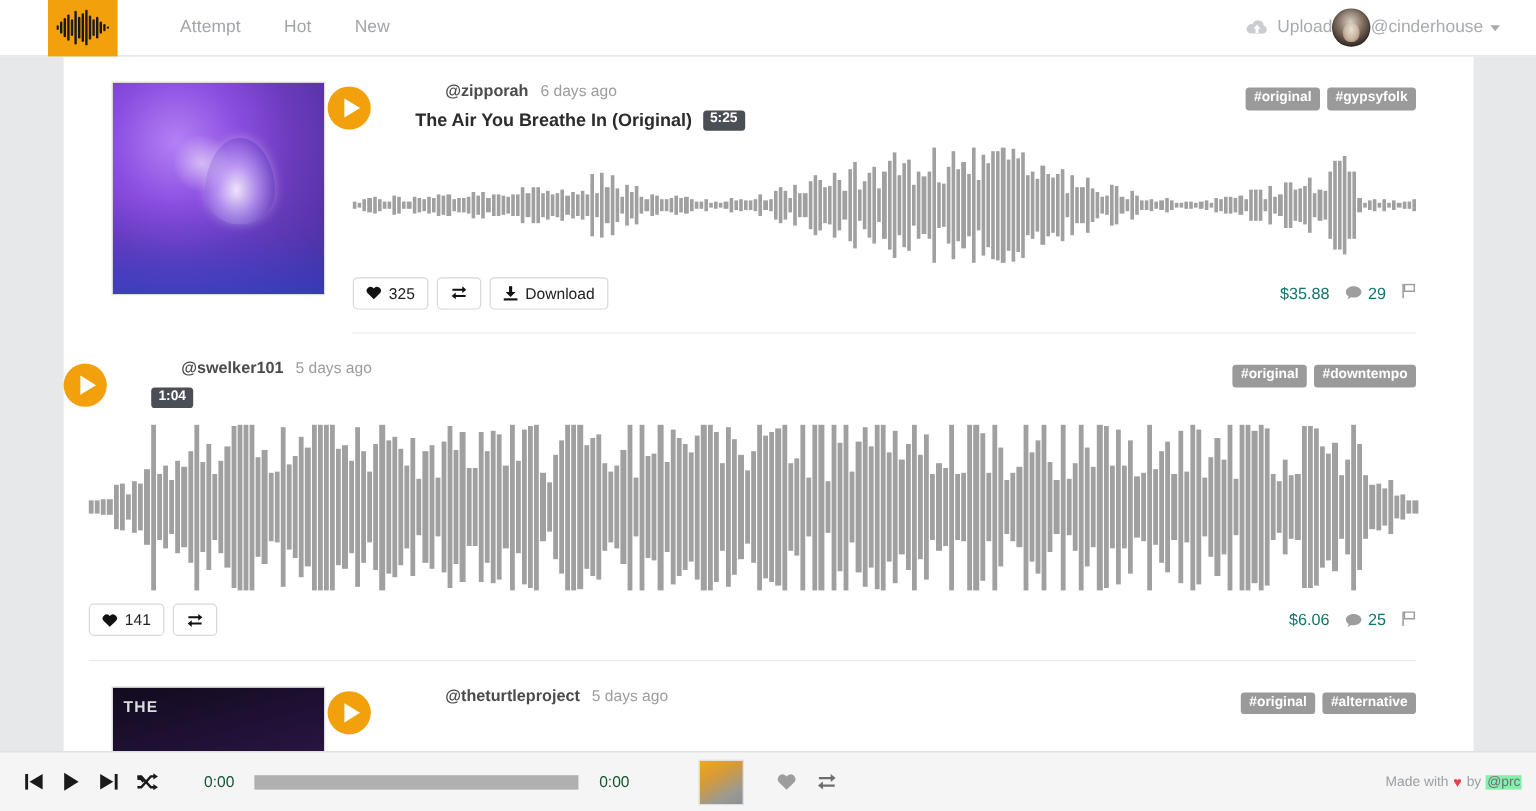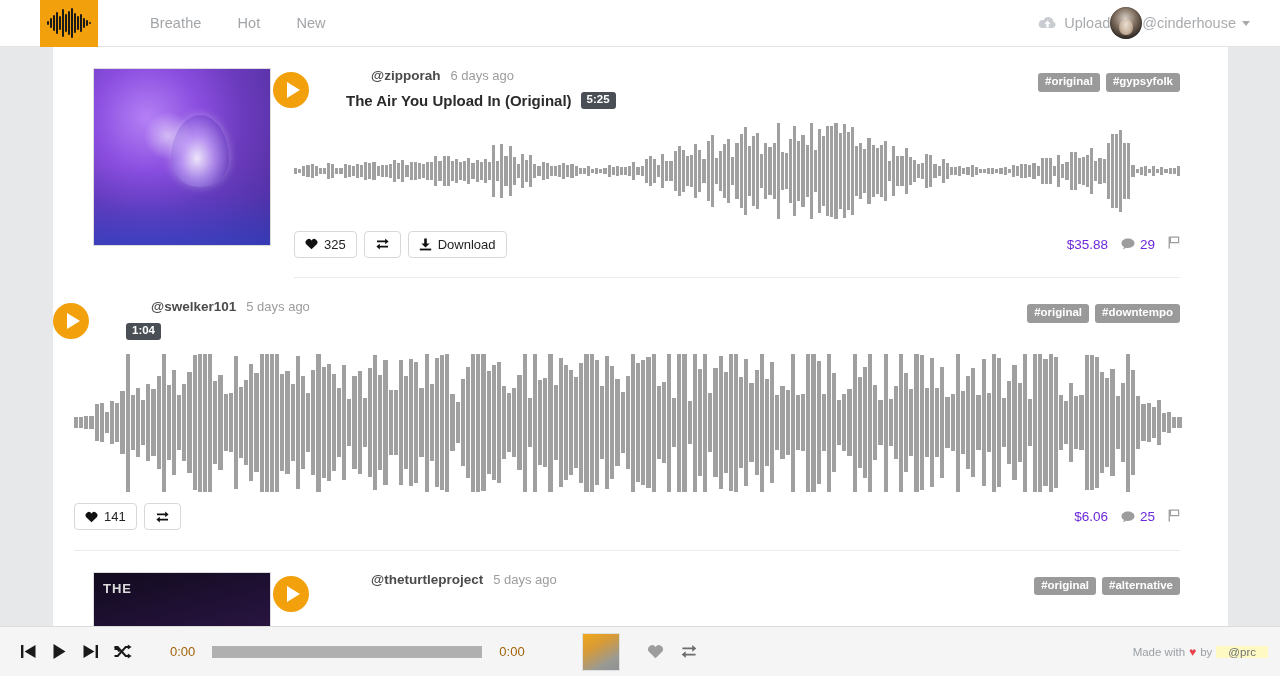--- a/index.html
+++ b/index.html
@@ -184,55 +184,55 @@
   .btn {
     border: 1px solid #d8d8d8; border-radius: 4px;
     background: #ffffff; height: 27px;
     display: flex; align-items: center; gap: 6px;
     padding: 0 10px; font-size: 13px; color: #222;
     cursor: pointer; margin-right: 7px;
   }
   .btn svg { display:block; }
   .foot-right {
     margin-left: auto; display: flex; align-items: center; gap: 13px;
-    color: #6d28d9; font-size: 13.5px;
+    color: #0f766e; font-size: 13.5px;
   }
   .stat { display: flex; align-items: center; gap: 5px; }
   .divider { height: 1px; background: #ececec; margin: 18px 0 0 0; }
 
   
   .player {
     position: absolute; bottom: 0; left: 0;
     width: 1280px; height: 50px;
     background: #f5f5f5;
     border-top: 1px solid #dcdcdc;
     display: flex; align-items: center;
     z-index: 40;
   }
   .pl-controls { display: flex; align-items: center; gap: 15px; margin-left: 20px; }
   .pl-icon { cursor: pointer; display: block; }
-  .pl-time { font-size: 13px; color: #a16207; font-family: "Liberation Sans", sans-serif; }
+  .pl-time { font-size: 13px; color: #14532d; font-family: "Liberation Sans", sans-serif; }
   .pl-seek-wrap { display: flex; align-items: center; gap: 17px; margin-left: 38px; }
   .pl-seek {
     width: 270px; height: 12px; background: #b0b0b0;
     cursor: pointer; position: relative;
   }
   .pl-thumb {
     width: 38px; height: 38px; margin-left: 57px;
     background: linear-gradient(150deg, #f0a81a 0%, #d79a38 35%, #9a9a92 75%, #8d9196 100%);
     border: 1px solid #e0e0e0; cursor: pointer; flex: none;
   }
   .pl-actions { display: flex; align-items: center; gap: 16px; margin-left: 27px; }
   .pl-credit {
     margin-left: auto; margin-right: 12px;
     font-size: 11.5px; color: #9aa0a6;
     display: flex; align-items: center; gap: 4px;
   }
   .pl-credit .sel {
-    background: #fef9c3; color: #6b7177; padding: 0 12px;
+    background: #86efac; color: #6b7177; padding: 0 1px;
   }
   .heart-red { color: #e8414a; font-size: 12px; }
 </style>
 </head>
 <body>
 
 <div class="header">
   <div class="logo">
     <svg width="44" height="30" viewBox="0 0 44 30">
       <g fill="#1a1a1a">
@@ -249,21 +249,21 @@
         <rect x="30" y="8" width="2" height="14" rx="1"></rect>
         <rect x="33" y="6" width="2" height="18" rx="1"></rect>
         <rect x="36" y="10" width="2" height="10" rx="1"></rect>
         <rect x="39" y="12" width="2" height="6" rx="1"></rect>
         <rect x="42" y="14" width="2" height="2" rx="1"></rect>
       </g>
     </svg>
   </div>
 
   <div class="nav">
-    <a class="nav-link" href="#">Breathe</a>
+    <a class="nav-link" href="#">Attempt</a>
     <a class="nav-link" href="#">Hot</a>
     <a class="nav-link" href="#">New</a>
   </div>
 
   <div class="header-right">
     <div class="upload">
       <svg class="cloud-icon" width="19" height="14" viewBox="0 0 19 14">
         <path d="M15.2 5.4a5 5 0 0 0-9.6-1.2A3.9 3.9 0 0 0 3.9 12h11a3.4 3.4 0 0 0 .3-6.6z" fill="#c9cdd1"></path>
         <path d="M9.5 4.4 12.4 8H6.6z" fill="#ffffff"></path>
         <rect x="8.3" y="7.2" width="2.4" height="4.3" fill="#ffffff"></rect>
@@ -288,21 +288,21 @@
       <div class="track-body">
         <div class="play-btn">
           <span class="tri"></span>
         </div>
         <div class="meta">
           <div class="meta-line1">
             <span class="handle">@zipporah</span>
             <span class="ago">6 days ago</span>
           </div>
           <div class="meta-line2">
-            <span class="title">The Air You Upload In (Original)</span>
+            <span class="title">The Air You Breathe In (Original)</span>
             <span class="duration">5:25</span>
           </div>
         </div>
         <div class="tags">
           <span class="tag">#original</span>
           <span class="tag">#gypsyfolk</span>
         </div>
         <div class="waveform" id="wf0">
             <div class="wbar" style="height: 5.62194%;"></div>
             <div class="wbar" style="height: 5.19434%;"></div>

